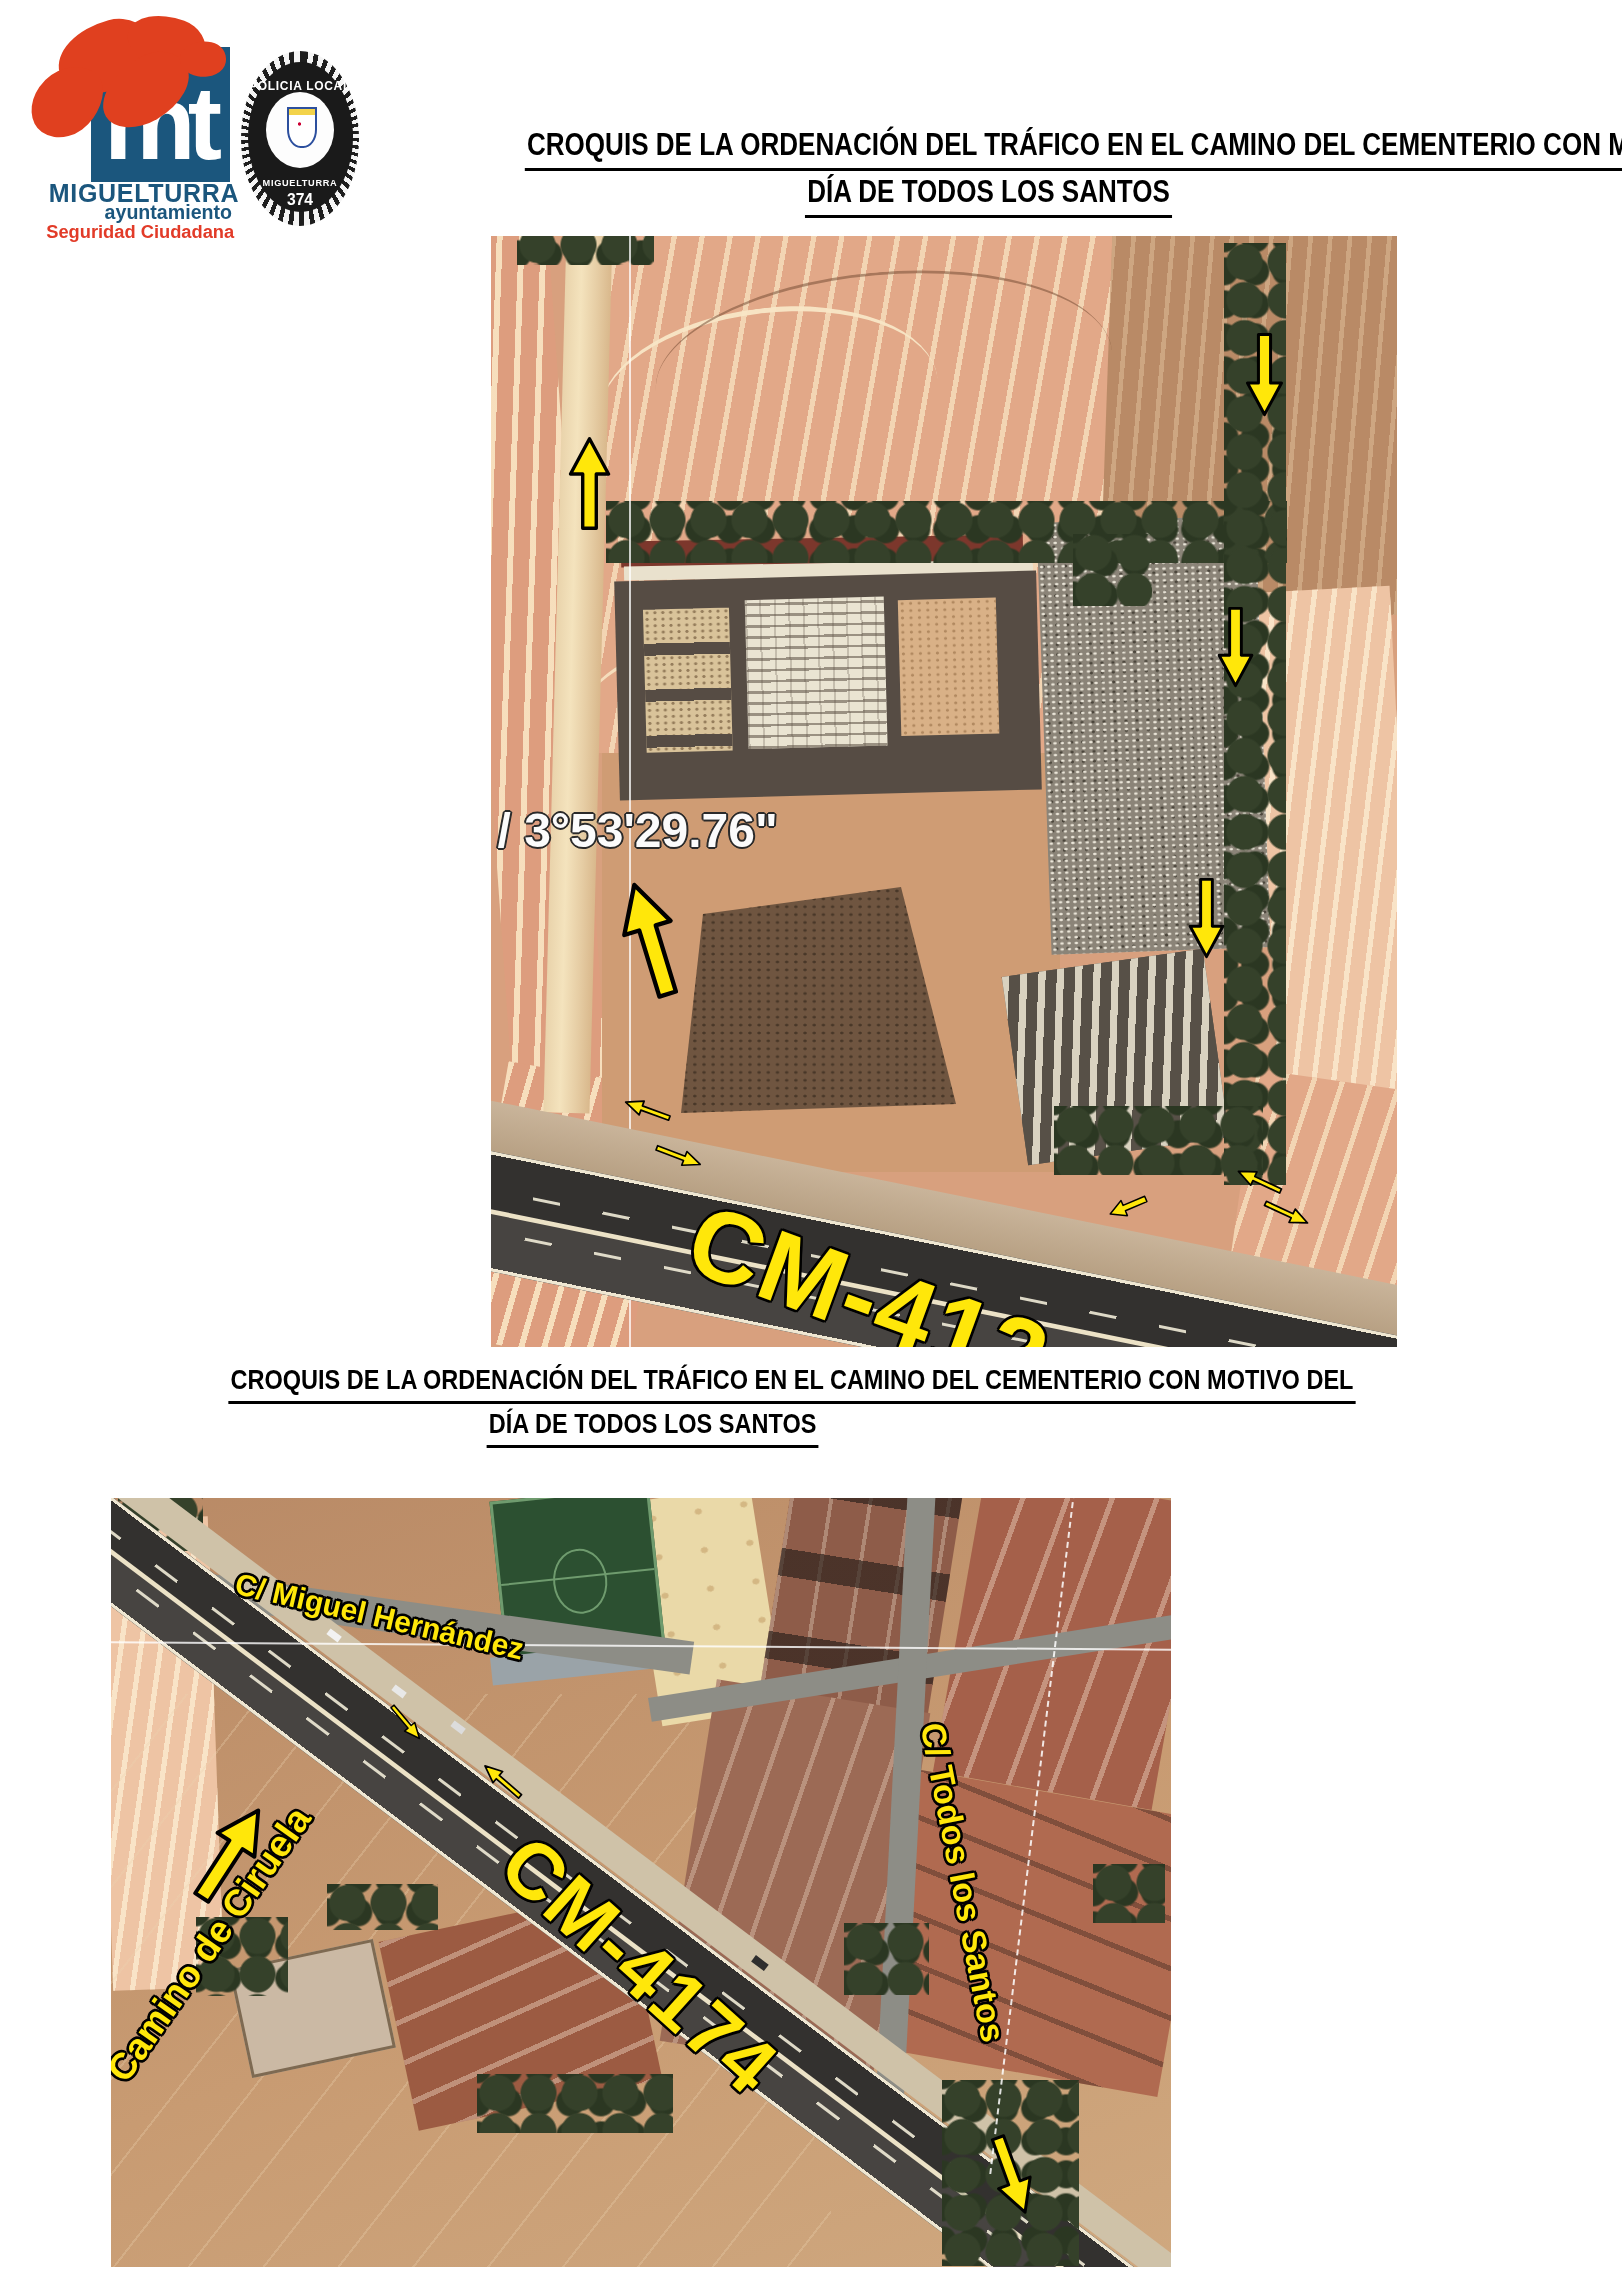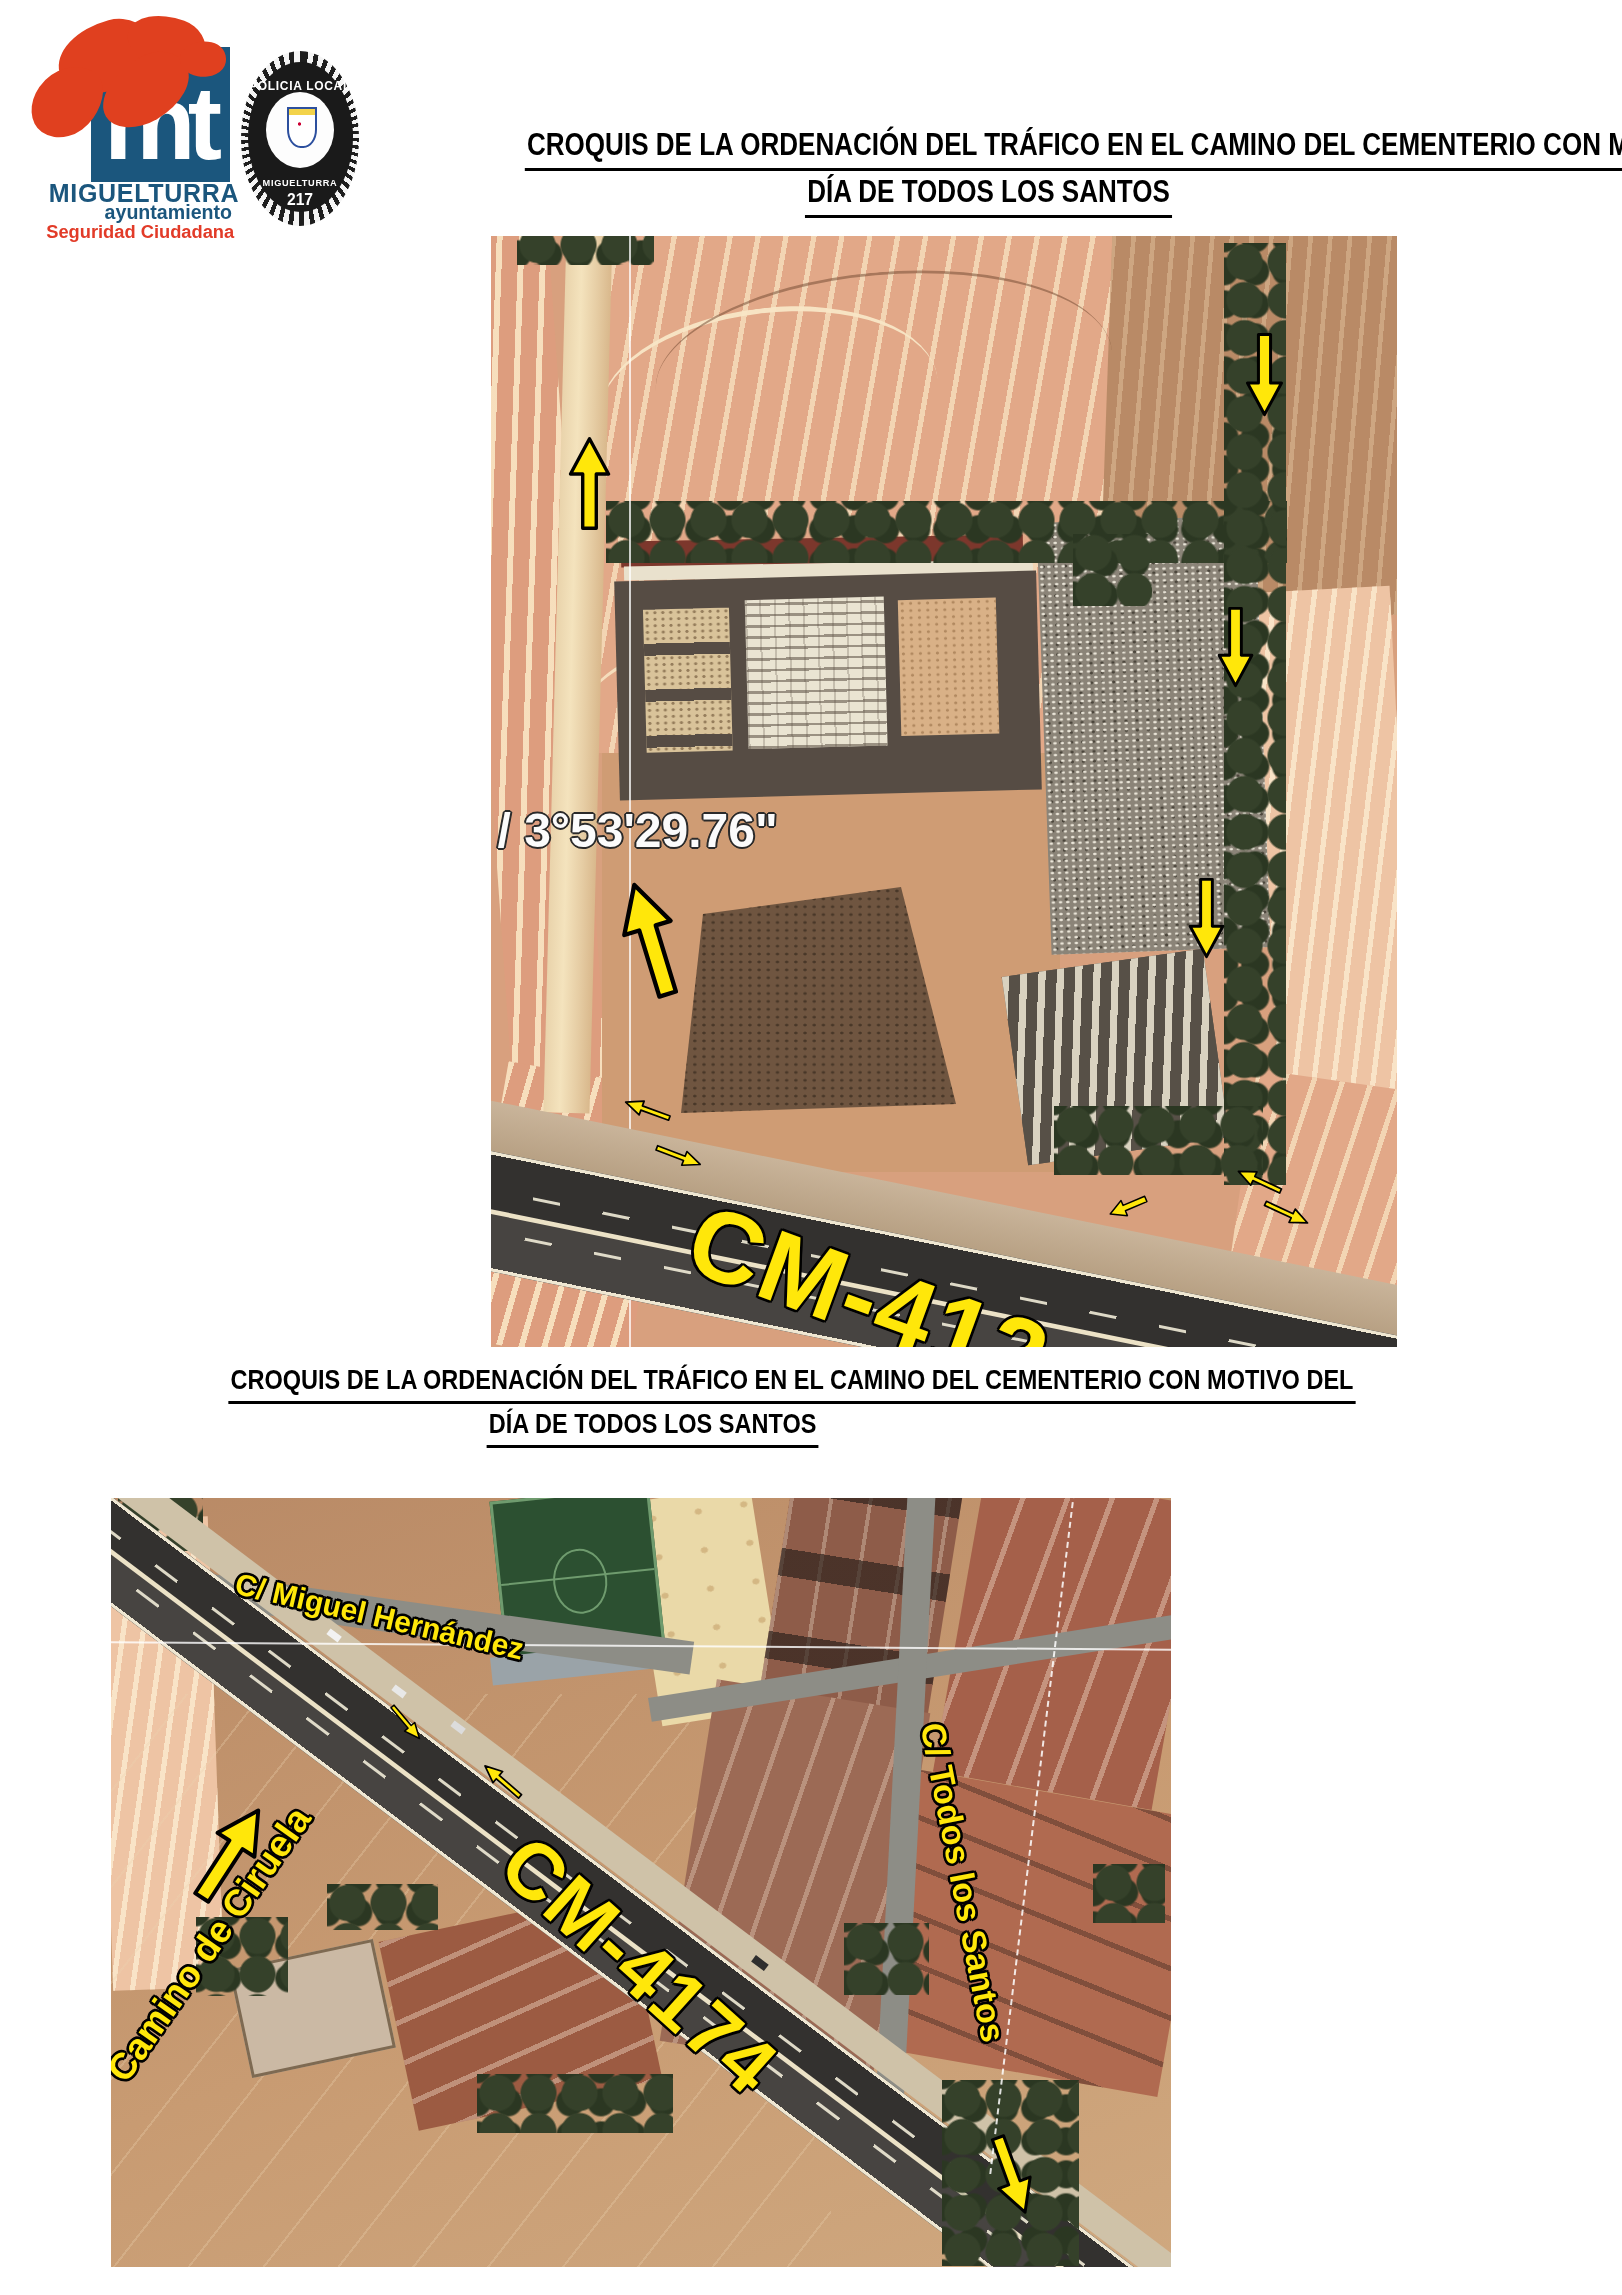--- a/index.html
+++ b/index.html
@@ -72,21 +72,21 @@
   <div class="abs" style="left:241px;top:51px;width:118px;height:175px;">
     <div class="abs spikes" style="left:0;top:0;right:0;bottom:0;"></div>
     <div class="abs bring" style="left:6.5px;top:10.5px;right:6.5px;bottom:14.4px;"></div>
     <div class="abs btxt" style="top:16px;font-size:12px;letter-spacing:0.7px;margin-top:12px;">POLICIA LOCAL</div>
     <div class="abs bcenter" style="left:25px;top:41px;right:25px;bottom:58px;"></div>
     <div class="abs" style="left:46px;top:56px;width:26px;height:37px;background:linear-gradient(#f3d34a 0 6.5px,#fff 6.5px);border:2.6px solid #2c4f9e;border-radius:0 0 45% 45%;">
       <div class="abs" style="left:5.9px;top:9.2px;width:9.2px;height:11.8px;background:
         radial-gradient(circle at 50% 50%,#c03 1.3px,rgba(0,0,0,0) 2px);"></div>
     </div>
     <div class="abs btxt" style="bottom:38px;font-size:9.2px;letter-spacing:0.7px;">MIGUELTURRA</div>
-    <div class="abs btxt" style="bottom:17px;font-size:15.7px;">217</div>
+    <div class="abs btxt" style="bottom:17px;font-size:15.7px;">374</div>
   </div>
 
   <div class="abs title-wrap" style="left:406px;top:124px;width:1165px;font-size:31px;line-height:42px;">
     <span class="title-line"><span class="title-inner">CROQUIS DE LA ORDENACIÓN DEL TRÁFICO EN EL CAMINO DEL CEMENTERIO CON MOTIVO DEL</span></span>
     <span class="title-line"><span class="title-inner">DÍA DE TODOS LOS SANTOS</span></span>
   </div>
 
   <div class="abs map" style="left:491px;top:236px;width:906px;height:1111px;background:#d8a07e;">
 
     <div class="abs stripesA" style="left:-7.9px;top:-6.5px;width:95px;height:870px;transform:rotate(-4deg);"></div>

